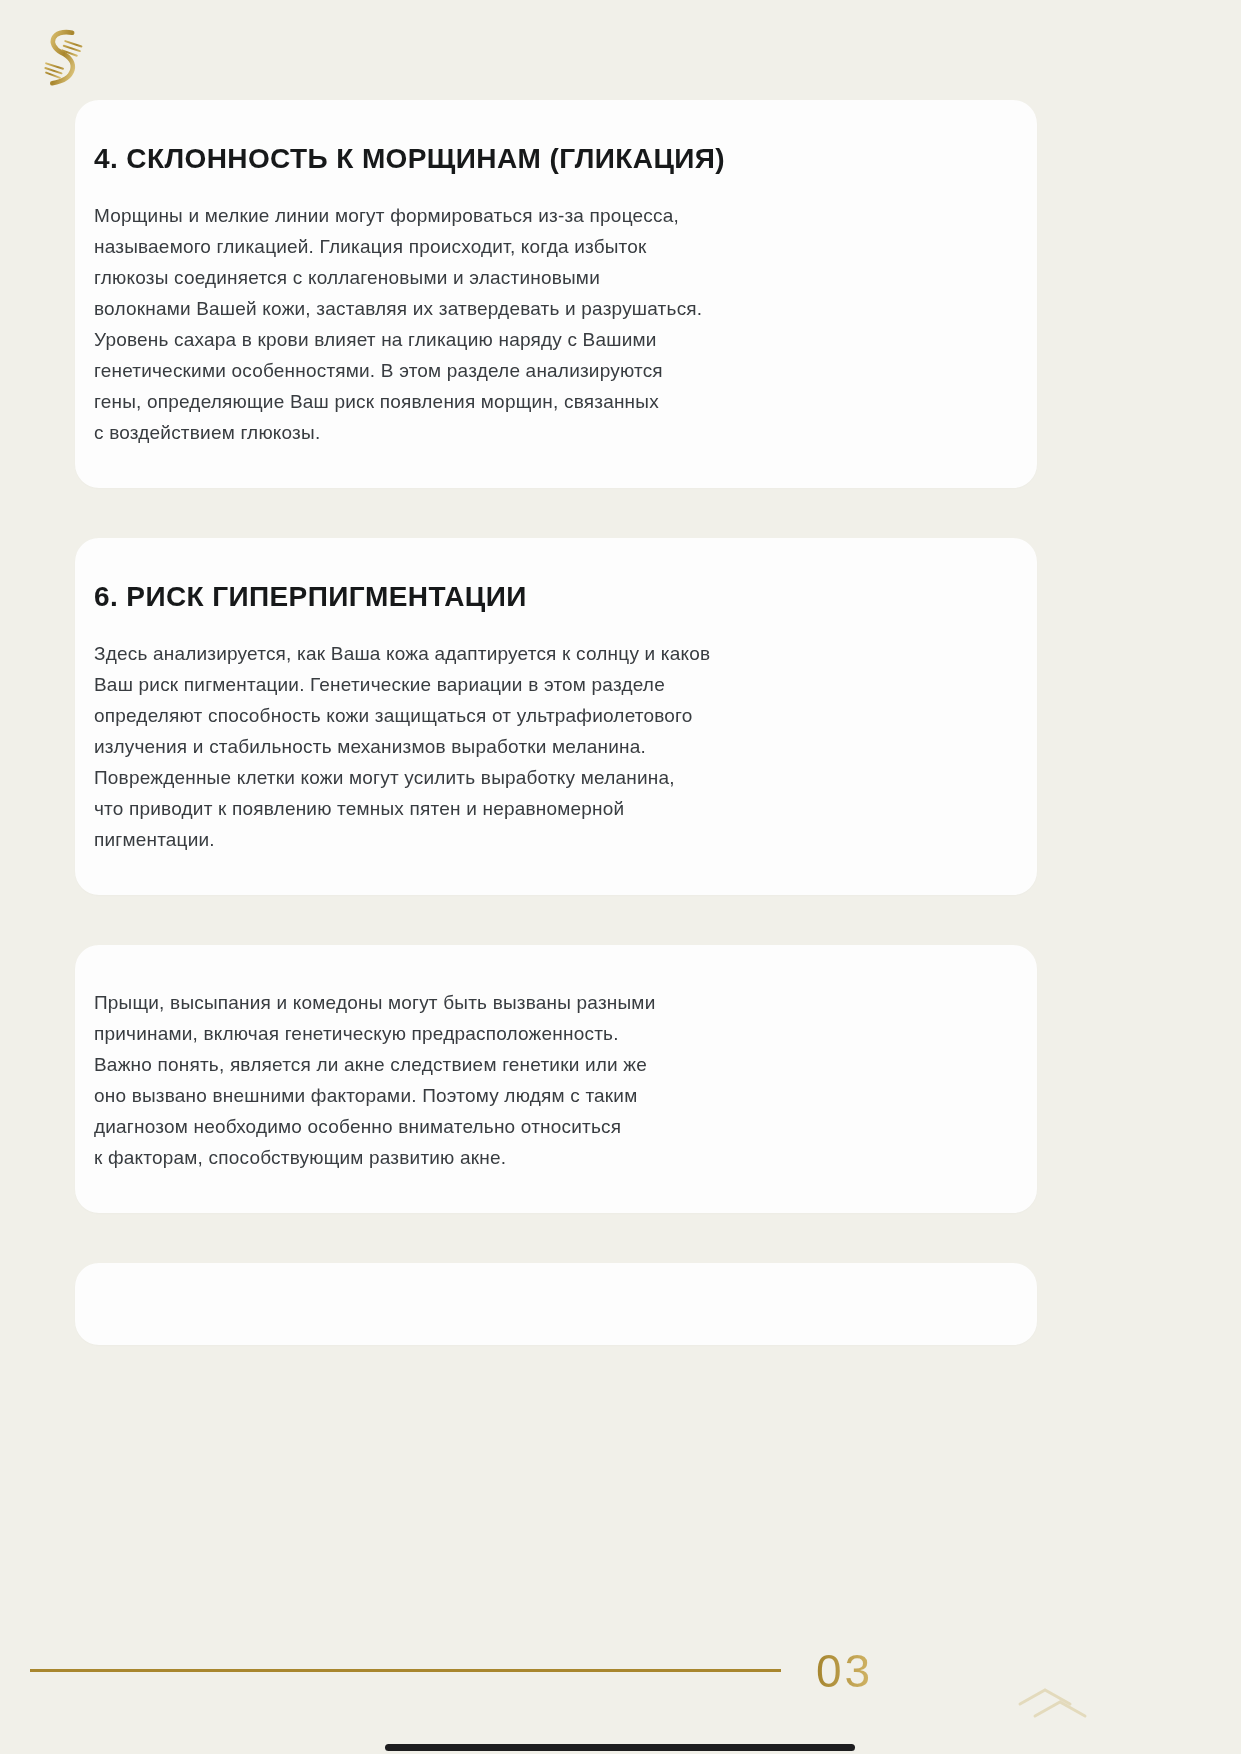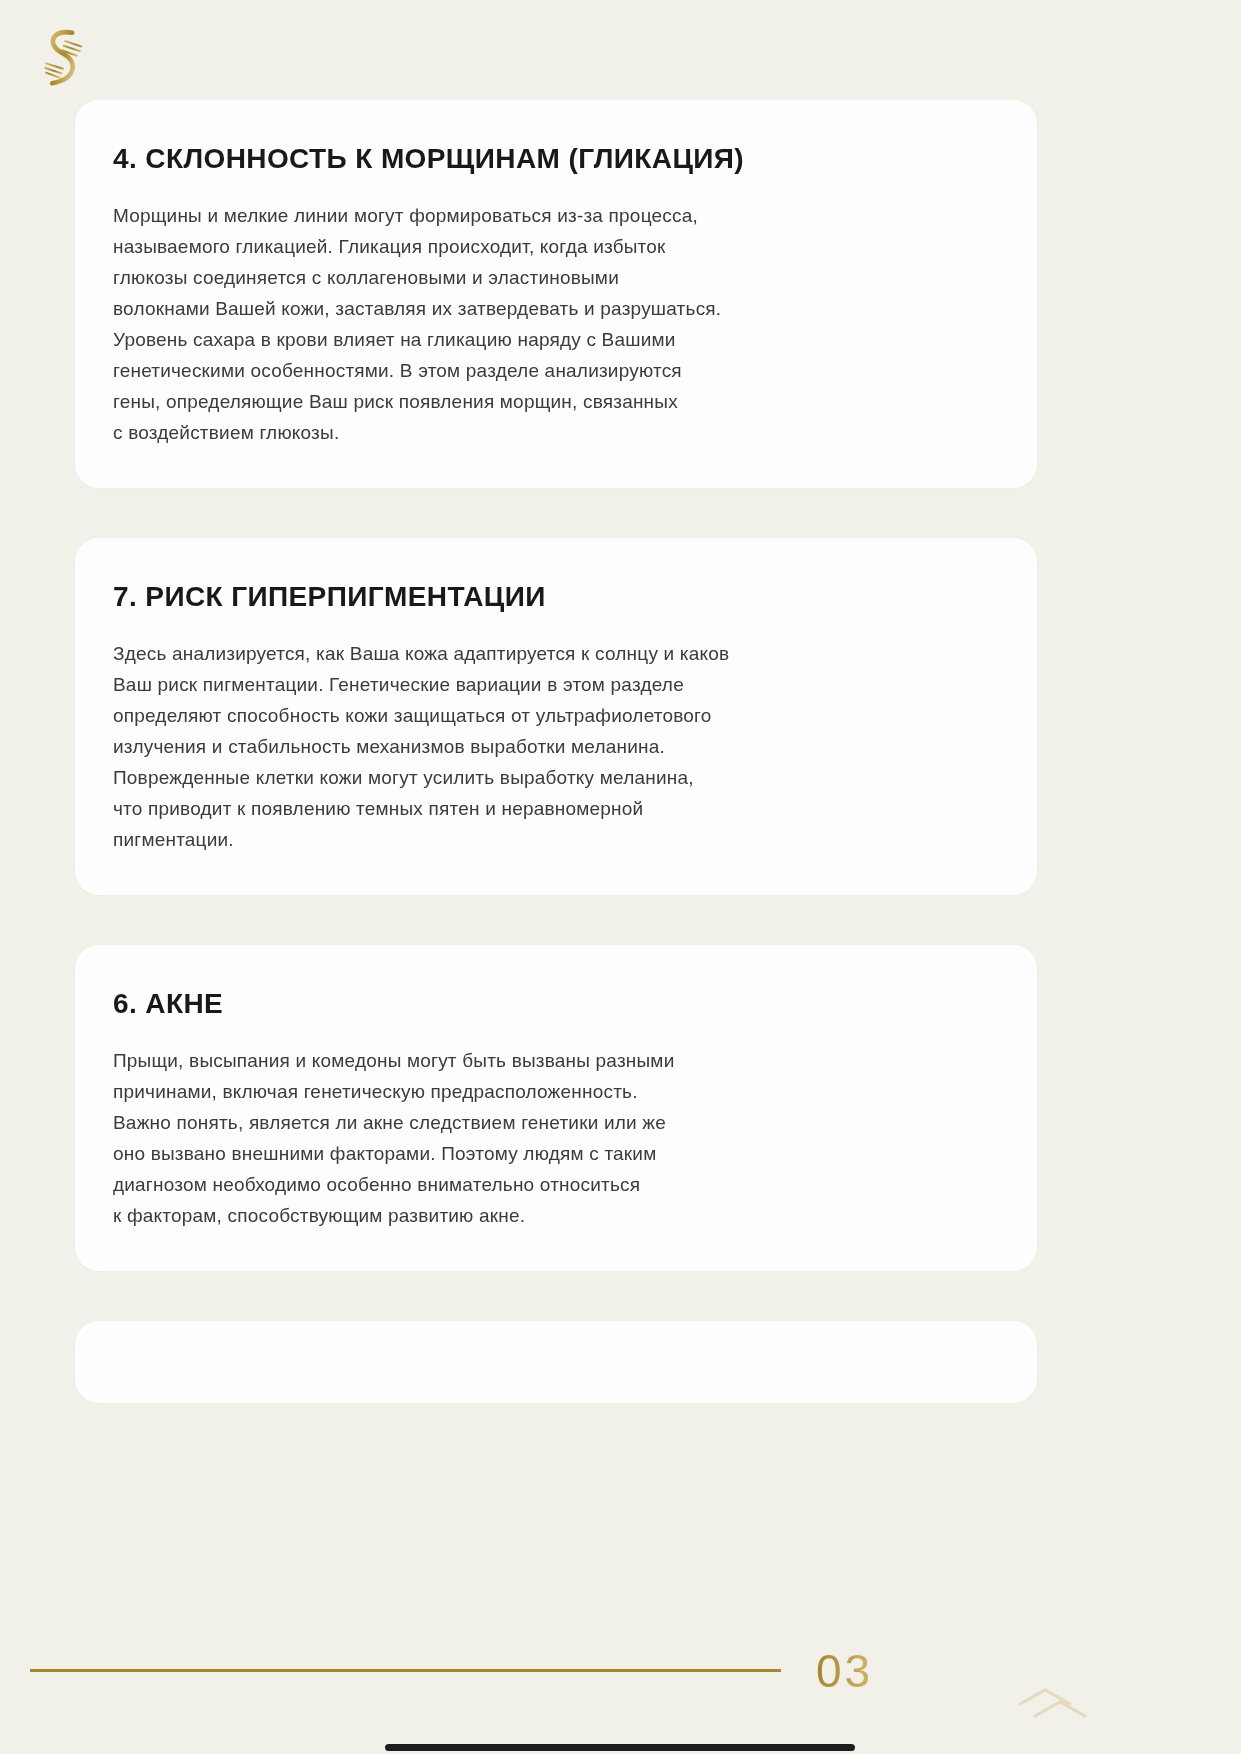--- a/index.html
+++ b/index.html
@@ -17,21 +17,21 @@
     width:46px; height:64px;
   }
   .content{
     position:absolute;
     left:75px; top:0;
     width:962px;
   }
   .card{
     background:#fdfdfd;
     border-radius:24px;
-    padding:42px 40px 40px 38px;
+    padding:42px 40px 40px 19px;
     margin-bottom:50px;
     box-shadow:0 1px 2px rgba(0,0,0,0.02);
   }
   .card:first-child{ margin-top:100px; }
   .card-title{
     font-size:28px;
     line-height:34px;
     font-weight:bold;
     color:#17191a;
     letter-spacing:0.4px;
@@ -105,32 +105,31 @@
 называемого гликацией. Гликация происходит, когда избыток
 глюкозы соединяется с коллагеновыми и эластиновыми
 волокнами Вашей кожи, заставляя их затвердевать и разрушаться.
 Уровень сахара в крови влияет на гликацию наряду с Вашими
 генетическими особенностями. В этом разделе анализируются
 гены, определяющие Ваш риск появления морщин, связанных
 с воздействием глюкозы.</p>
     </section>
 
     <section class="card">
-      <h2 class="card-title">7. РИСК ГИПЕРПИГМЕНТАЦИИ</h2>
+      <h2 class="card-title">6. РИСК ГИПЕРПИГМЕНТАЦИИ</h2>
       <p class="card-body">Здесь анализируется, как Ваша кожа адаптируется к солнцу и каков
 Ваш риск пигментации. Генетические вариации в этом разделе
 определяют способность кожи защищаться от ультрафиолетового
 излучения и стабильность механизмов выработки меланина.
 Поврежденные клетки кожи могут усилить выработку меланина,
 что приводит к появлению темных пятен и неравномерной
 пигментации.</p>
     </section>
 
     <section class="card">
-      <h2 class="card-title">6. АКНЕ</h2>
       <p class="card-body">Прыщи, высыпания и комедоны могут быть вызваны разными
 причинами, включая генетическую предрасположенность.
 Важно понять, является ли акне следствием генетики или же
 оно вызвано внешними факторами. Поэтому людям с таким
 диагнозом необходимо особенно внимательно относиться
 к факторам, способствующим развитию акне.</p>
     </section>
 
     <section class="card">
     </section>

